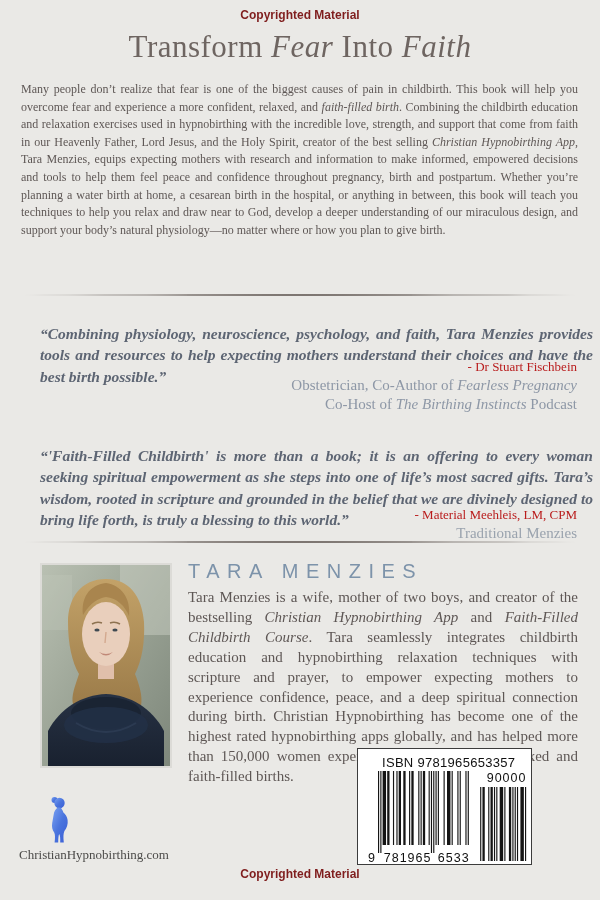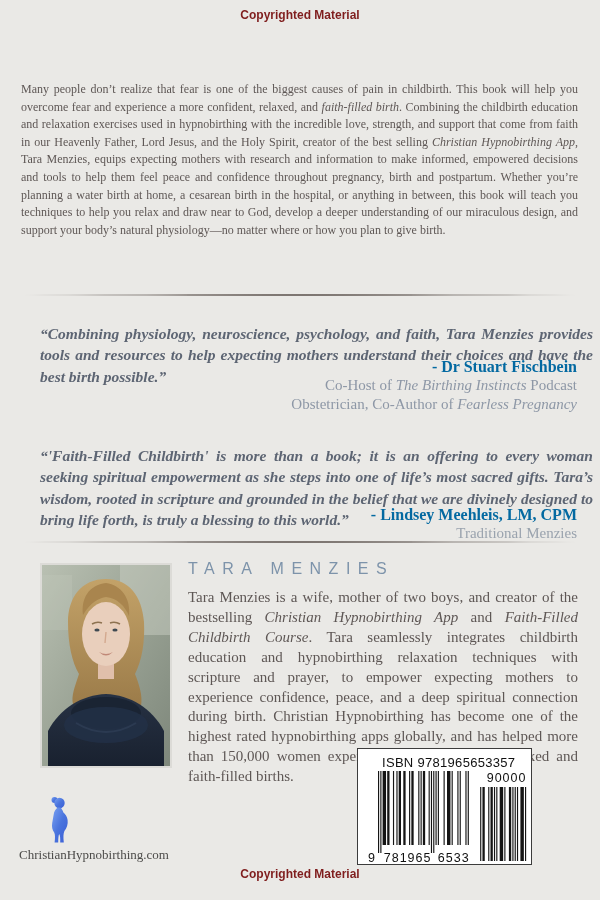--- a/index.html
+++ b/index.html
@@ -19,65 +19,66 @@
       background:radial-gradient(ellipse 52% 100% at center,rgba(78,68,63,.9),rgba(78,68,63,.28) 76%,rgba(78,68,63,0) 100%);}
   .hr-one{top:294px;}
   .hr-two{top:541px;}
   .quote{position:absolute;left:24px;width:553px;margin:16px;font-style:italic;font-weight:bold;
          font-size:15.5px;line-height:21.3px;color:#5d6573;text-align:justify;}
   .q1{top:307px;}
   .q2{top:429px;}
   .attr{position:absolute;right:23px;text-align:right;line-height:19px;}
   .attr1{top:357px;}
   .attr2{top:505px;}
-  .attr-name{font-size:16px;font-weight:bold;color:#0369a1;}
+  .attr-name{font-size:13px;font-weight:normal;color:#b91c1c;}
   .attr-line{font-size:15px;color:#8d97a6;}
   .attr2 .attr-line{color:#9aa3ae;}
   .photo{position:absolute;left:40px;top:563px;width:128px;height:201px;border:2px solid #dcdbd7;
          background:#98a093;}
   .photo svg{display:block;}
   .author-name{position:absolute;left:188px;top:560px;margin:0;font-family:"Liberation Sans",sans-serif;
-         font-weight:normal;font-size:16px;letter-spacing:7.5px;color:#7d93aa;white-space:nowrap;}
+         font-weight:normal;font-size:20px;letter-spacing:7.5px;color:#7d93aa;white-space:nowrap;}
   .bio{position:absolute;left:188px;top:588px;width:390px;margin:0;font-size:15px;
        line-height:19.9px;text-align:justify;color:#5e5755;}
   .logo{position:absolute;left:44px;top:795px;width:30px;height:48px;}
   .website{position:absolute;left:8px;top:847px;width:172px;text-align:center;
            font-size:13px;color:#4c4b49;}
   .bcbox{position:absolute;left:357px;top:748px;width:175px;height:117px;background:#ffffff;
          border:1px solid #3c3c3c;box-sizing:border-box;padding:4px 4px 0 8px;}
   .isbn{font-family:"Liberation Sans",sans-serif;font-size:13px;color:#101010;
         margin:2px 0 1px 16px;letter-spacing:.3px;}
   .bars{display:flex;align-items:flex-start;gap:8px;}
   .bcd{font-family:"Liberation Sans",sans-serif;font-size:12.5px;fill:#101010;letter-spacing:1px;}
 </style>
 </head>
 <body>
 
 <div class="page">
 
   <div class="wm wm-top">Copyrighted Material</div>
 
+  <h1 class="title"><span>Transform </span><span class="it">Fear</span><span> Into </span><span class="it">Faith</span></h1>
 
   <p class="intro"><span>Many people don’t realize that fear is one of the biggest causes of pain in childbirth. This book will help you overcome fear and experience a more confident, relaxed, and </span><span class="it">faith-filled birth</span><span>. Combining the childbirth education and relaxation exercises used in hypnobirthing with the incredible love, strength, and support that come from faith in our Heavenly Father, Lord Jesus, and the Holy Spirit, creator of the best selling </span><span class="it">Christian Hypnobirthing App</span><span>, Tara Menzies, equips expecting mothers with research and information to make informed, empowered decisions and tools to help them feel peace and confidence throughout pregnancy, birth and postpartum. Whether you’re planning a water birth at home, a cesarean birth in the hospital, or anything in between, this book will teach you techniques to help you relax and draw near to God, develop a deeper understanding of our miraculous design, and support your body’s natural physiology—no matter where or how you plan to give birth.</span></p>
 
   <div class="hr hr-one"></div>
 
   <section>
     <p class="quote q1">“Combining physiology, neuroscience, psychology, and faith, Tara Menzies provides tools and resources to help expecting mothers understand their choices and have the best birth possible.”</p>
     <div class="attr attr1">
       <div class="attr-name">- Dr Stuart Fischbein</div>
+      <div class="attr-line"><span>Obstetrician, Co-Author of </span><span class="it">Fearless Pregnancy</span></div>
       <div class="attr-line"><span>Co-Host of </span><span class="it">The Birthing Instincts</span><span> Podcast</span></div>
-      <div class="attr-line"><span>Obstetrician, Co-Author of </span><span class="it">Fearless Pregnancy</span></div>
     </div>
   </section>
 
   <section>
     <p class="quote q2">“'Faith-Filled Childbirth' is more than a book; it is an offering to every woman seeking spiritual empowerment as she steps into one of life’s most sacred gifts. Tara’s wisdom, rooted in scripture and grounded in the belief that we are divinely designed to bring life forth, is truly a blessing to this world.”</p>
     <div class="attr attr2">
-      <div class="attr-name">- Lindsey Meehleis, LM, CPM</div>
+      <div class="attr-name">- Material Meehleis, LM, CPM</div>
       <div class="attr-line"><span>Traditional Menzies</span></div>
     </div>
   </section>
 
   <div class="hr hr-two"></div>
 
   <section>
     <div class="photo">
       <svg width="128" height="201" viewBox="0 0 128 201">
         <defs>

